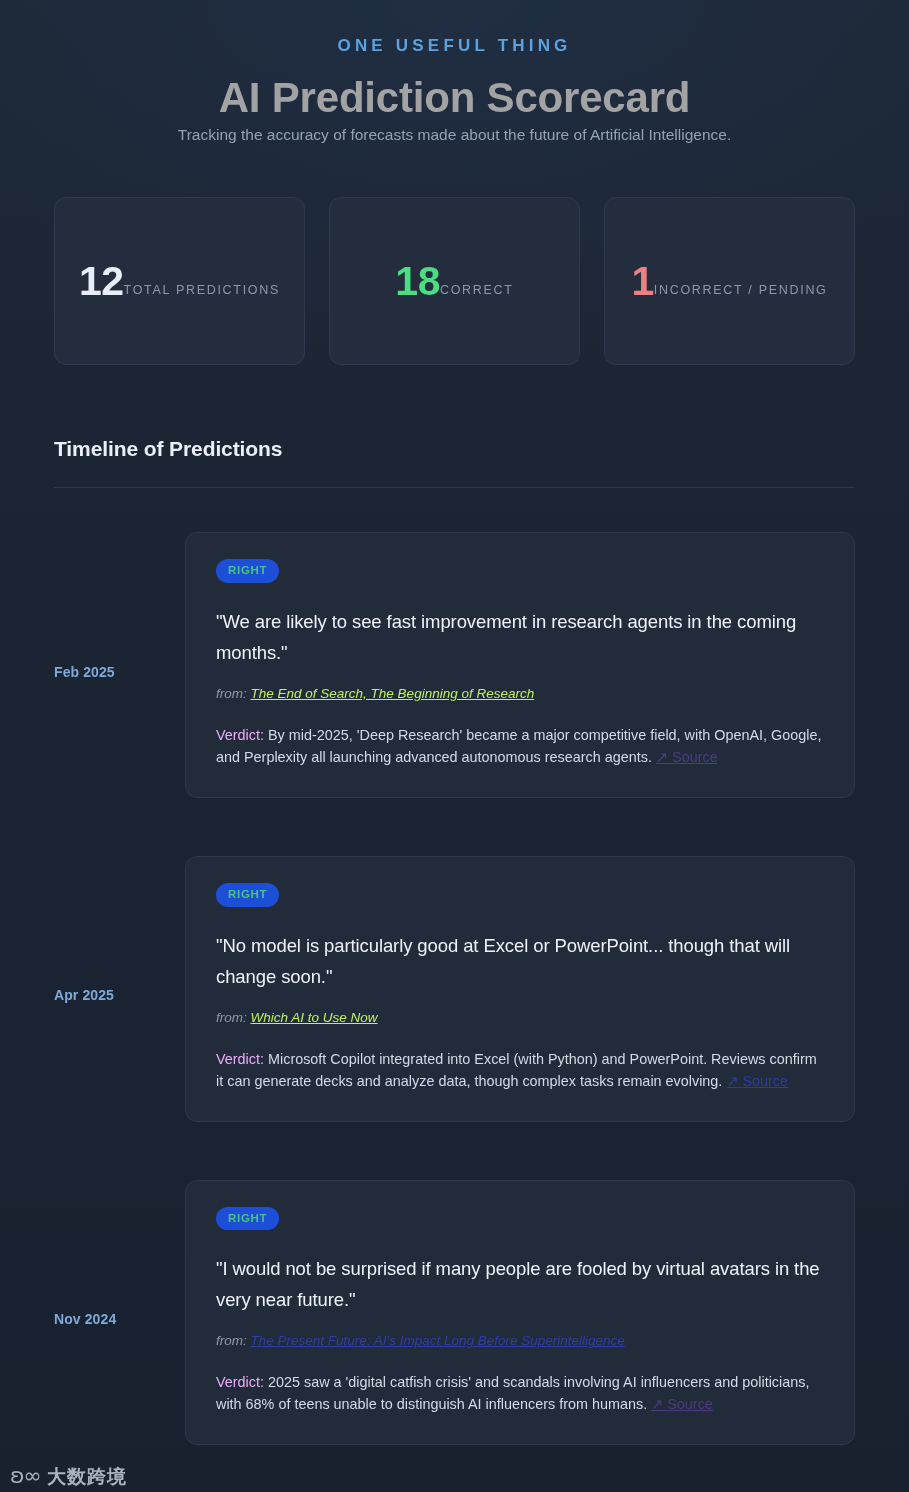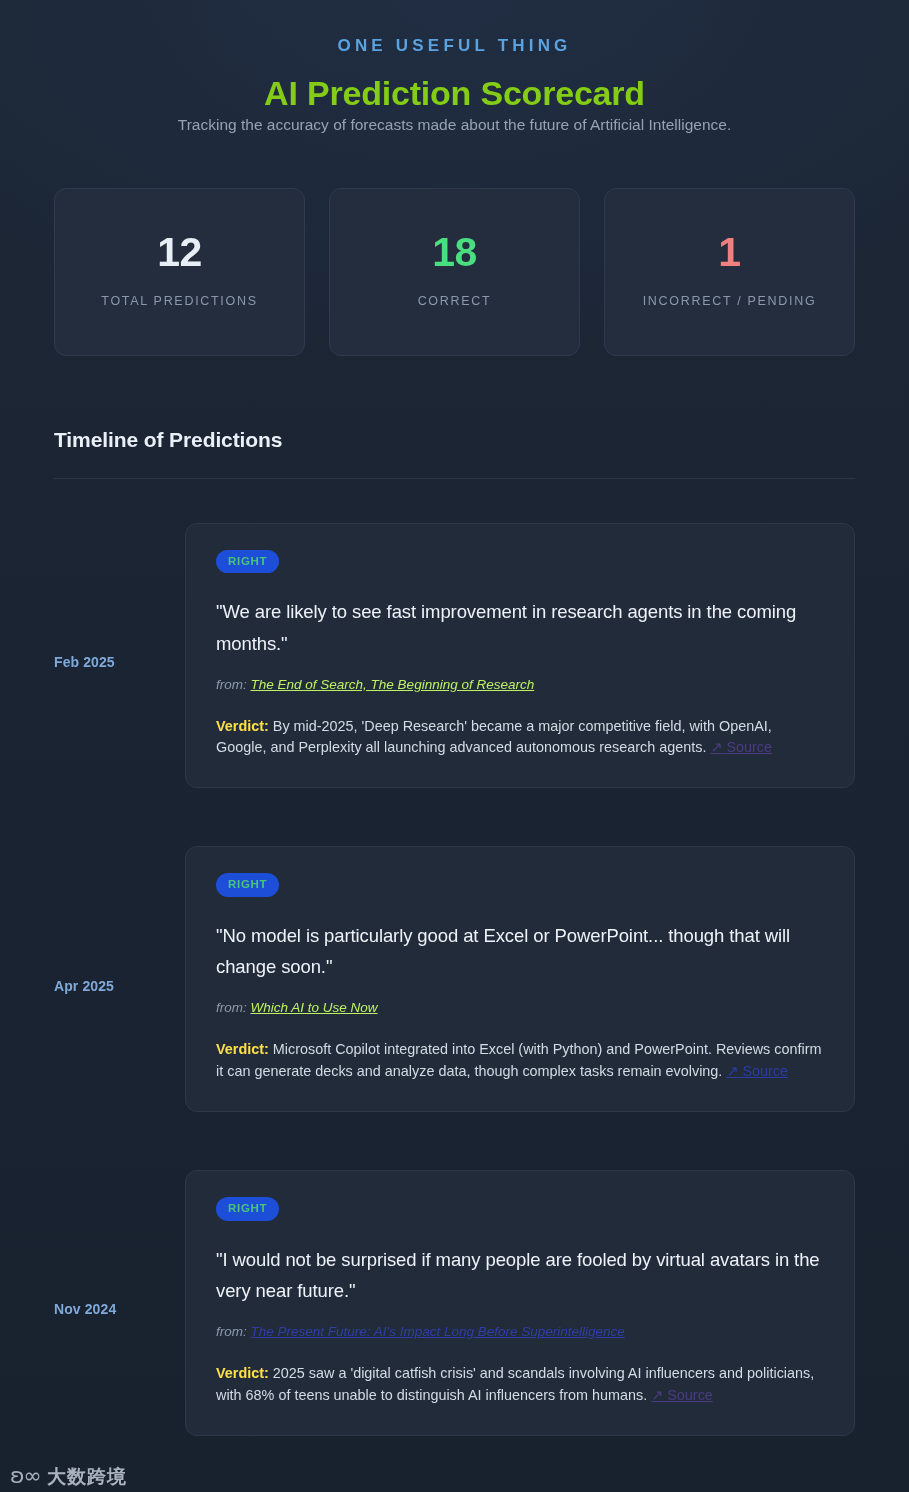--- a/index.html
+++ b/index.html
@@ -43,23 +43,23 @@
     font-weight: 700;
     letter-spacing: 4.2px;
     color: #5ba3e0;
     text-transform: uppercase;
     line-height: 1.2;
     padding-top: 6px;
   }
 
   .main-title {
     margin-top: 17px;
-    font-size: 34px;
-    font-weight: 700;
-    color: #84cc16;
+    font-size: 42px;
+    font-weight: 700;
+    color: #a3a3a3;
     letter-spacing: -0.2px;
     line-height: 1.2;
   }
 
   .subtitle {
     font-size: 15.5px;
     color: #96a3b4;
     line-height: 1.45;
   }
 
@@ -70,21 +70,20 @@
     margin-top: 51px;
   }
 
   .stat-card {
     flex: 1;
     background: #232d3d;
     border: 1px solid #2e3a4d;
     border-radius: 12px;
     height: 168px;
     display: flex;
-    flex-direction: column;
     align-items: center;
     justify-content: center;
     padding: 10px 14px;
   }
 
   .stat-value {
     font-size: 41px;
     font-weight: 700;
     line-height: 1;
     letter-spacing: -0.5px;
@@ -180,21 +179,21 @@
     font-style: italic;
   }
   .from-link.unvisited { color: #2f3ea8; }
 
   .verdict {
     margin-top: 21px;
     font-size: 14.4px;
     color: #d3dbe5;
     line-height: 1.52;
   }
-  .verdict b { color: #fde047; font-weight: 700; }
+  .verdict b { color: #f0abfc; font-weight: 400; }
 
   .src-link {
     color: #4b3c83;
     text-decoration: underline;
     white-space: nowrap;
   }
   .src-link.unvisited { color: #2b3ca6; }
   .src-icon { font-style: normal; }
 
   

